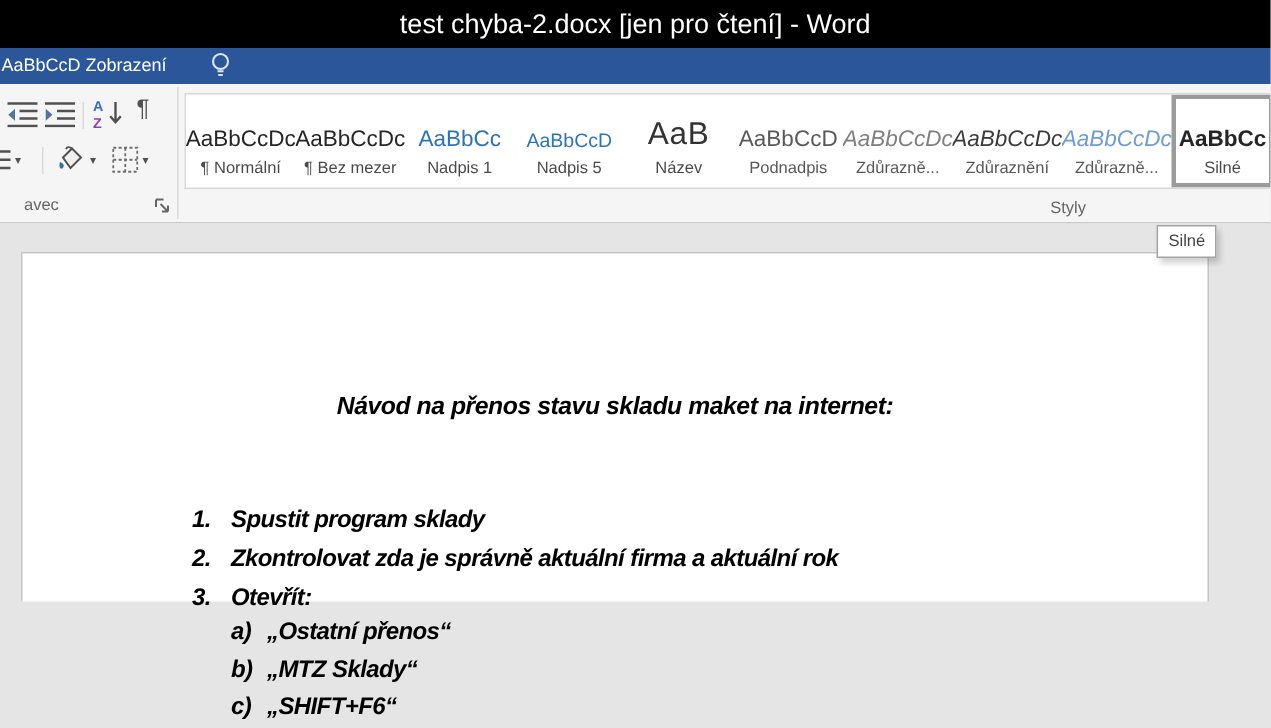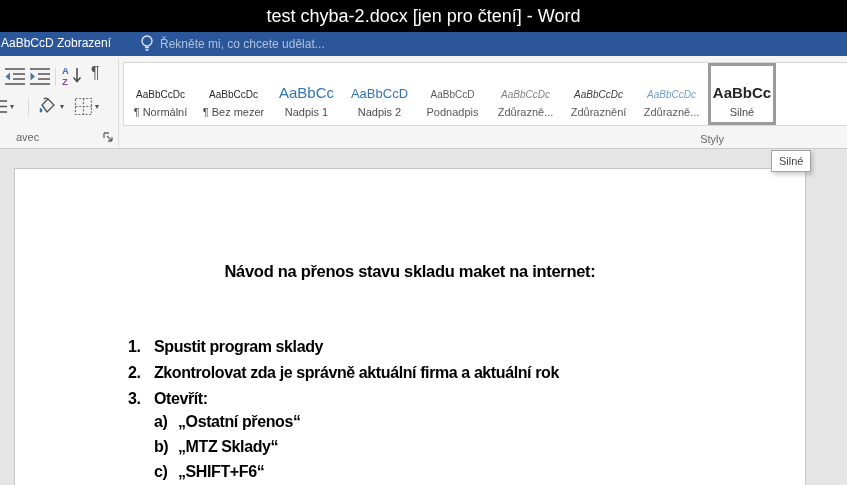--- a/index.html
+++ b/index.html
@@ -48,21 +48,21 @@
     background:#FFFFFF; border:1px solid #D8D8D8; border-right:none;
     display:flex; overflow:hidden;
   }
   .style-item {
     width:73px; height:62px; flex:0 0 auto;
     display:flex; flex-direction:column; align-items:center;
     padding-top:9px; overflow:hidden; cursor:default;
   }
   .sample {
     height:28px; display:flex; align-items:flex-end; justify-content:center;
-    font-size:10px; color:#262626; white-space:nowrap; line-height:1;
+    font-size:15px; color:#262626; white-space:nowrap; line-height:1;
   }
   .stylelabel { margin-top:6px; font-size:11px; color:#4A4A4A; white-space:nowrap; }
   .s-h1 .sample { font-size:15px; color:#2E74B5; }
   .s-h2 .sample { font-size:13px; color:#2E74B5; }
   .s-title .sample { font-size:21px; color:#333333; letter-spacing:.5px; }
   .s-sub .sample { color:#5A5A5A; }
   .s-sub .stylelabel, .s-em1 .stylelabel, .s-em2 .stylelabel, .s-em3 .stylelabel { color:#595959; }
   .s-em1 .sample { font-style:italic; color:#7F7F7F; }
   .s-em2 .sample { font-style:italic; color:#3B3B3B; }
   .s-em3 .sample { font-style:italic; color:#6D9DD1; }
@@ -73,22 +73,22 @@
   
   .tooltip {
     left:771px; top:150px; background:#FFFFFF;
     border:1px solid #A3A3A3; box-shadow:2px 3px 4px rgba(0,0,0,.18);
     font-size:11px; color:#444444; padding:4px 7px; z-index:5;
   }
 
   
   .docarea { left:0; top:149px; width:847px; height:336px; background:#E5E5E5; }
   .page {
-    position:absolute; left:14px; top:19px; width:792px; height:318px;
-    background:#FFFFFF; border:1px solid #C6C6C6; border-bottom:none;
+    position:absolute; left:14px; top:19px; width:792px; height:233px;
+    background:#FFFFFF; border:1px solid #C6C6C6; border-bottom:none;font-style:italic;
   }
   .doc-heading {
     position:absolute; left:0; top:93px; width:100%;
     text-align:center; font-weight:bold; font-size:16.5px;
     letter-spacing:-0.3px; color:#000000;
   }
   .doc-row { position:absolute; font-weight:bold; font-size:16px; letter-spacing:-0.4px; color:#000000; white-space:nowrap; }
   .doc-row .marker { position:absolute; left:0; }
   .doc-row .txt { position:absolute; }
   .lvl1 { left:113px; } .lvl1 .txt { left:26px; }
@@ -105,21 +105,20 @@
 <div class="abs tabrow">
   <span class="tab tab-revize">AaBbCcD</span>
   <span class="tab tab-zobrazeni">Zobrazení</span>
   <span class="tellme">
     <span>
       <svg width="14" height="19" viewBox="0 0 14 19">
         <circle cx="7" cy="7" r="5" fill="none" stroke="#DDE6F4" stroke-width="1.4"></circle>
         <path d="M5 13.5 H9 M5.5 16 H8.5" stroke="#DDE6F4" stroke-width="1.4" fill="none"></path>
       </svg>
     </span>
-    <span>Řekněte mi, co chcete udělat...</span>
   </span>
 </div>
 
 <div class="abs ribbon">
 
   <div>
 
     <span class="rbtn" style="left:4px; top:10px;">
       <span>
         <svg width="22" height="19" viewBox="0 0 22 19">
@@ -200,21 +199,25 @@
       <div class="style-item">
         <span class="sample">AaBbCcDc</span>
         <span class="stylelabel">¶ Bez mezer</span>
       </div>
       <div class="style-item s-h1">
         <span class="sample">AaBbCc</span>
         <span class="stylelabel">Nadpis 1</span>
       </div>
       <div class="style-item s-h2">
         <span class="sample">AaBbCcD</span>
-        <span class="stylelabel">Nadpis 2</span>
+        <span class="stylelabel">Nadpis 5</span>
+      </div>
+      <div class="style-item s-title">
+        <span class="sample">AaB</span>
+        <span class="stylelabel">Název</span>
       </div>
       <div class="style-item s-sub">
         <span class="sample">AaBbCcD</span>
         <span class="stylelabel">Podnadpis</span>
       </div>
       <div class="style-item s-em1">
         <span class="sample">AaBbCcDc</span>
         <span class="stylelabel">Zdůrazně...</span>
       </div>
       <div class="style-item s-em2">

